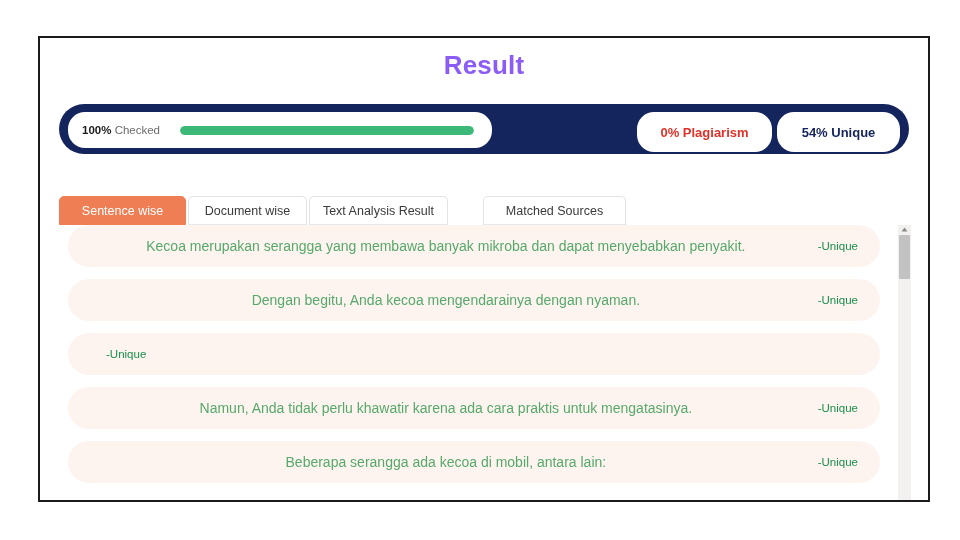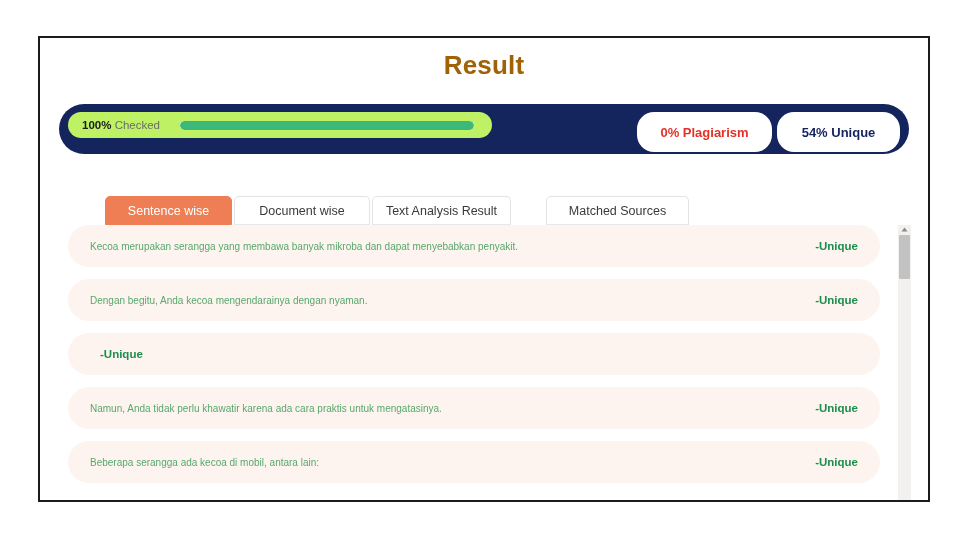--- a/index.html
+++ b/index.html
@@ -34,21 +34,21 @@
 
   
   #page-title {
     position: absolute;
     left: 0;
     top: 12px;
     width: 100%;
     text-align: center;
     font-size: 26px;
     font-weight: bold;
-    color: #a16207;
+    color: #8b5cf6;
     letter-spacing: 0.2px;
   }
 
   
   #summary-bar {
     position: absolute;
     left: 19px;
     top: 66px;
     width: 850px;
     height: 50px;
@@ -57,22 +57,22 @@
     box-sizing: border-box;
     display: flex;
     align-items: center;
   }
 
   #progress-pill {
     position: absolute;
     left: 9px;
     top: 8px;
     width: 424px;
-    height: 26px;
-    background: #bef264;
+    height: 36px;
+    background: #ffffff;
     border-radius: 17px;
     display: flex;
     align-items: center;
     box-sizing: border-box;
     padding: 0 14px;
     text-align: center;
   }
 
   #checked-label {
     font-size: 11.5px;
@@ -146,22 +146,22 @@
     background: #ef7e55;
     color: #ffffff;
     border: 1px solid #ef7e55;
   }
   .tab.inactive {
     background: #ffffff;
     color: #3a3a3a;
     border: 1px solid #e3e3e3;
     border-bottom: 1px solid #e8e8e8;
   }
-  #tab-0 { width: 127px; margin-left: 46px; }
-  #tab-1 { width: 136px; }
+  #tab-0 { width: 127px; }
+  #tab-1 { width: 119px; }
   #tab-2 { width: 139px; }
   #tab-3 { width: 143px; margin-left: 33px; }
 
   
   #results-area {
     position: absolute;
     left: 19px;
     top: 187px;
     width: 852px;
     height: 277px;
@@ -180,30 +180,31 @@
     height: 42px;
     background: #fdf4f0;
     border-radius: 21px;
     display: flex;
     align-items: center;
     padding: 0 22px;
     box-sizing: border-box;
   }
   .sentence-text {
     flex: 1;
-    font-size: 10px;
+    font-size: 14px;
     color: #57a86b;
     white-space: nowrap;
     overflow: hidden;
+    text-align: center;
   }
   .sentence-verdict {
     font-size: 11.5px;
-    font-weight: bold;
+    font-weight: normal;
     color: #1a8f4c;
-    margin-left: 10px;
+    margin-left: 16px;
     white-space: nowrap;
   }
 
   
   #scrollbar {
     position: absolute;
     right: 0px;
     top: 0px;
     width: 13px;
     height: 277px;

